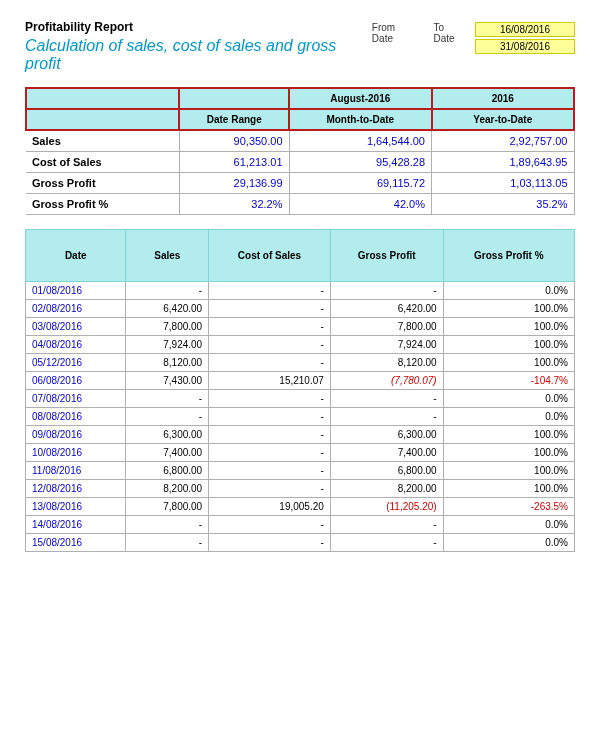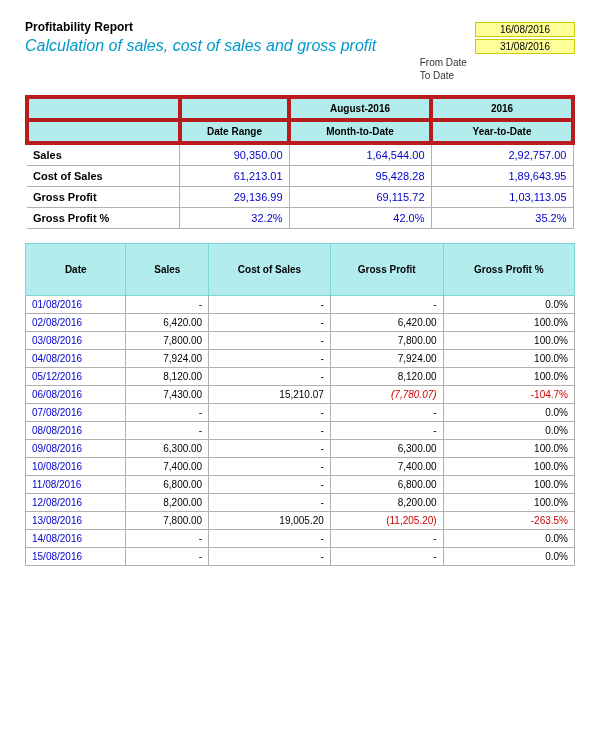--- a/index.html
+++ b/index.html
@@ -33,25 +33,24 @@
 
     .date-section {
       display: flex;
       align-items: flex-start;
       gap: 8px;
       margin-top: 2px;
     }
 
     .date-labels {
       display: flex;
-      flex-direction: column;
-      gap: 2px;
+      flex-direction: row;
+      gap: 16px;
       font-size: 10px;
       color: #333;
-      margin-top: 35px;
     }
 
     .date-values {
       display: flex;
       flex-direction: column;
       gap: 2px;
     }
 
     .date-box {
       background: #ffff99;
@@ -64,21 +63,21 @@
 
     
     .summary-table {
       width: 100%;
       border-collapse: collapse;
       margin-bottom: 14px;
     }
 
     .summary-table th {
       background: #b3ecec;
-      border: 4px solid #b91c1c;
+      border: 2px solid #b91c1c;
       text-align: center;
       padding: 4px 6px;
       font-size: 10px;
       font-weight: bold;
     }
 
     .summary-table td {
       border: 1px solid #b0b0b0;
       padding: 4px 6px;
       font-size: 11px;

